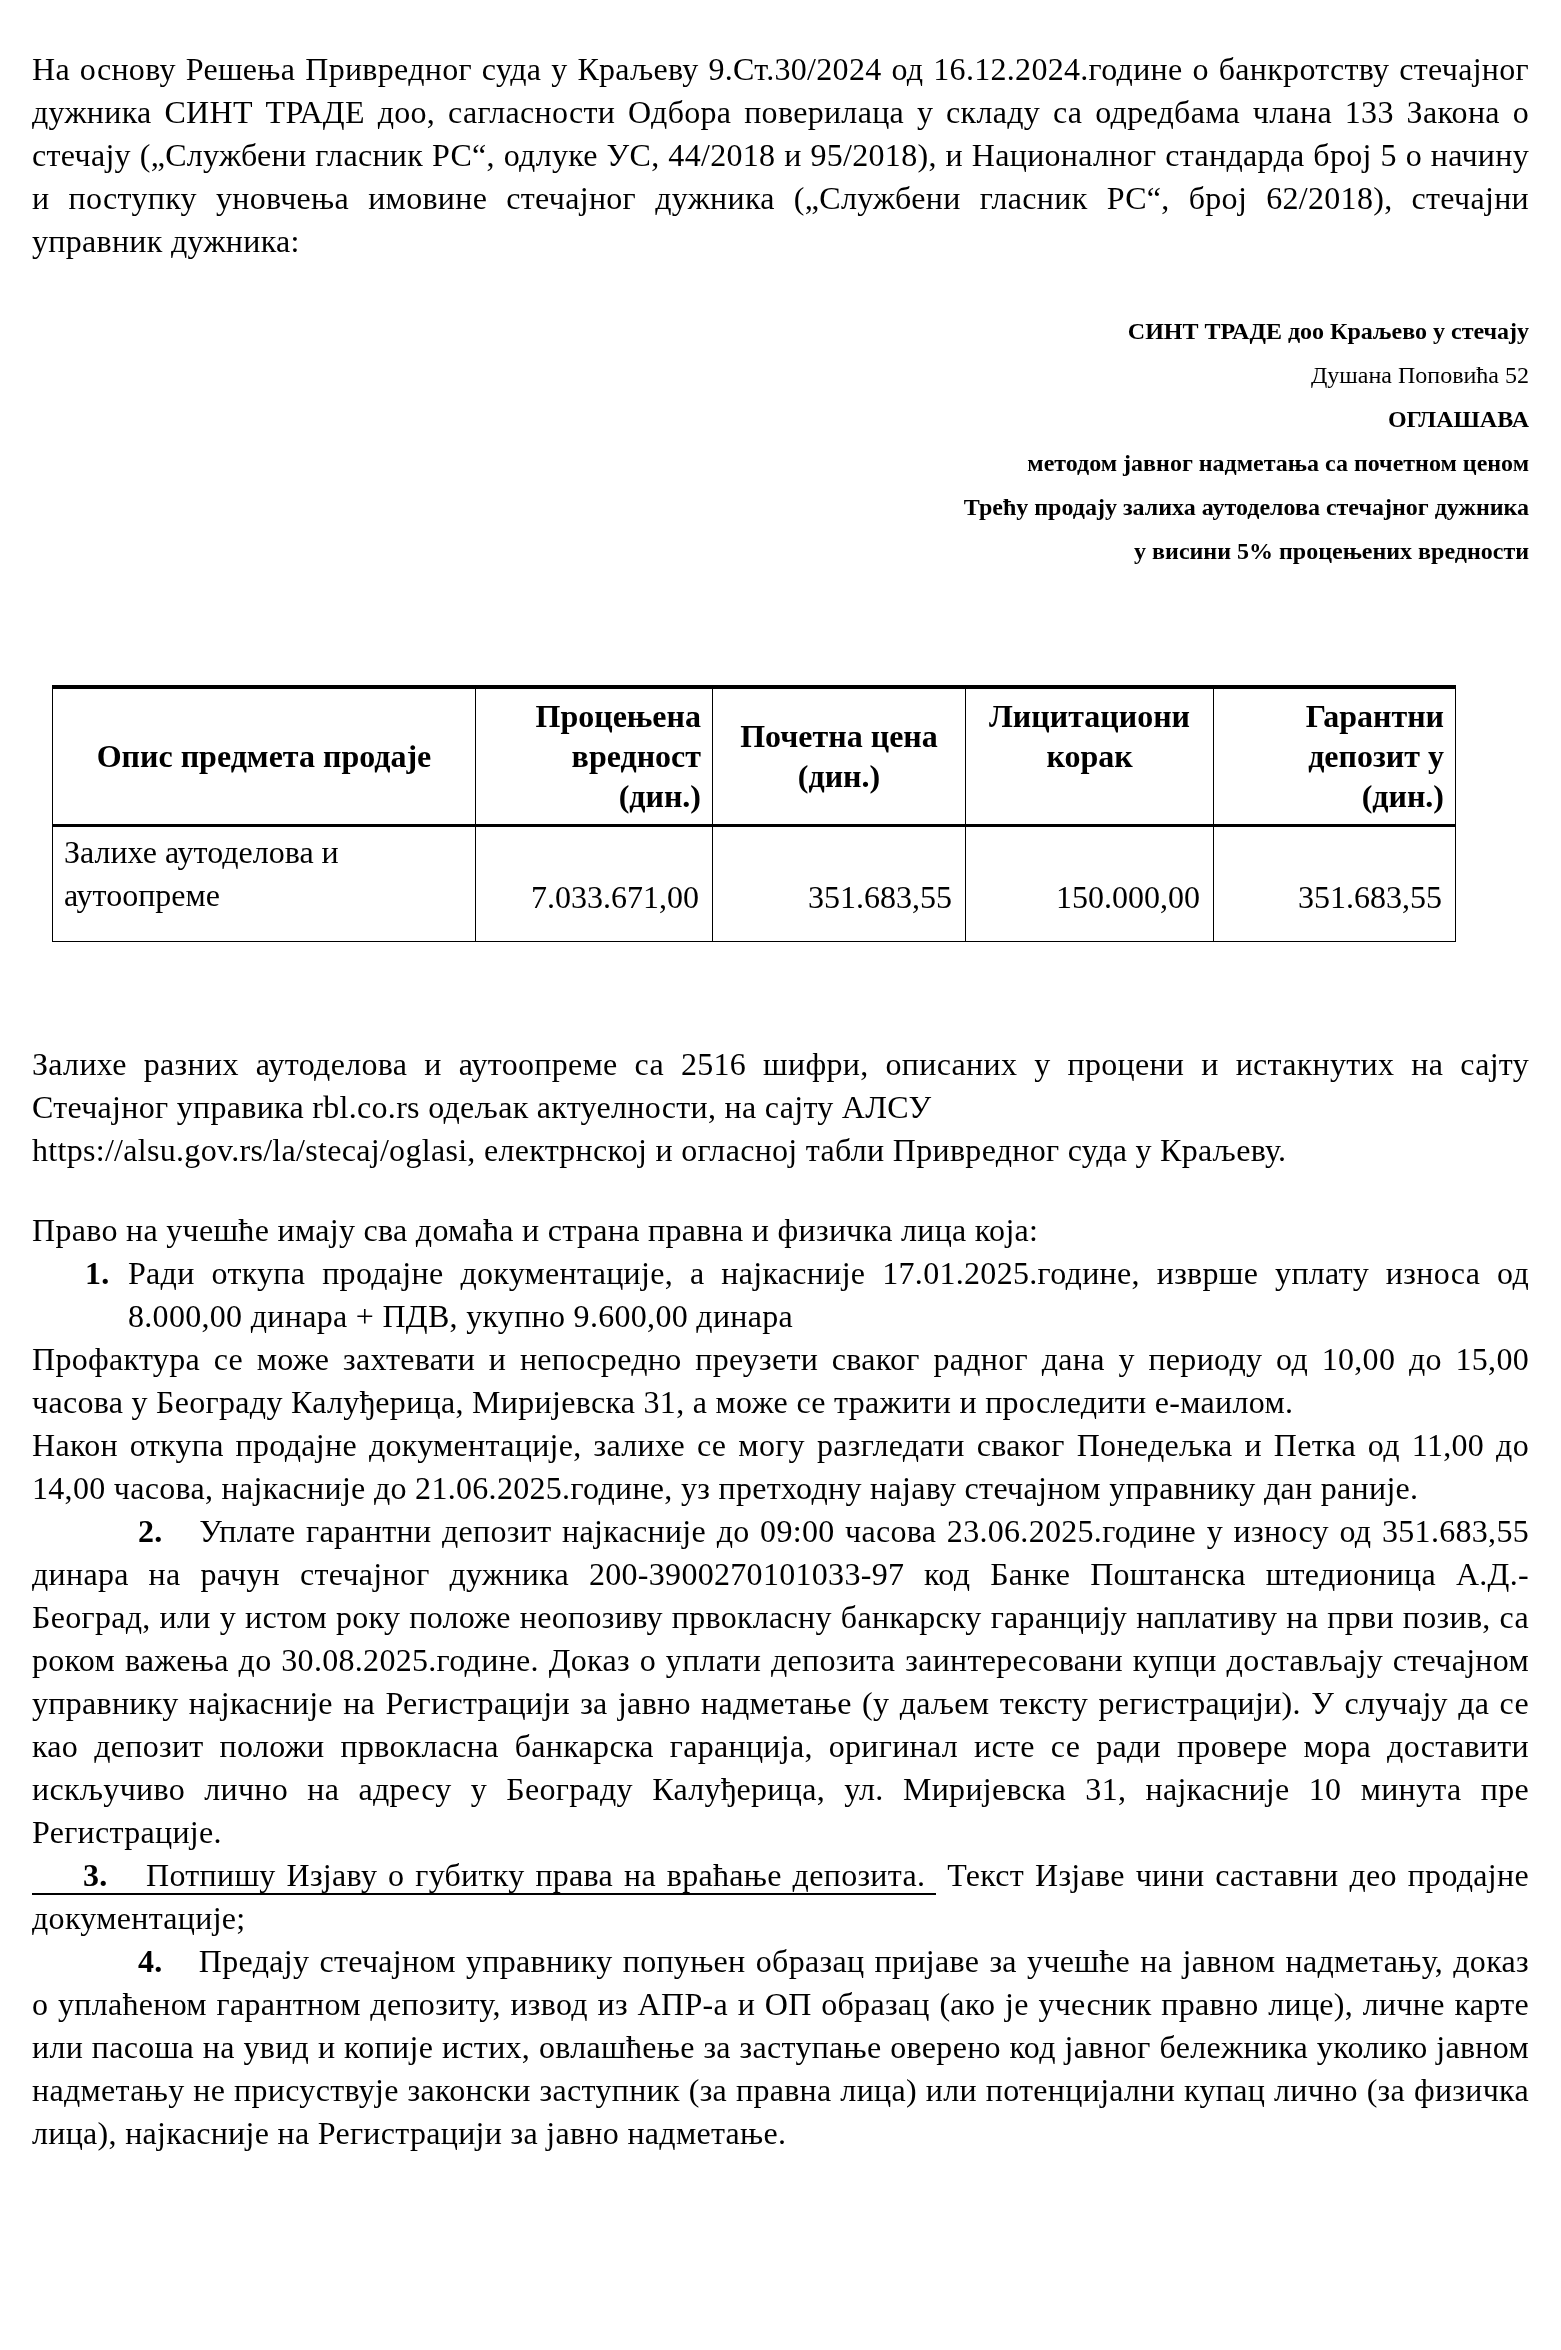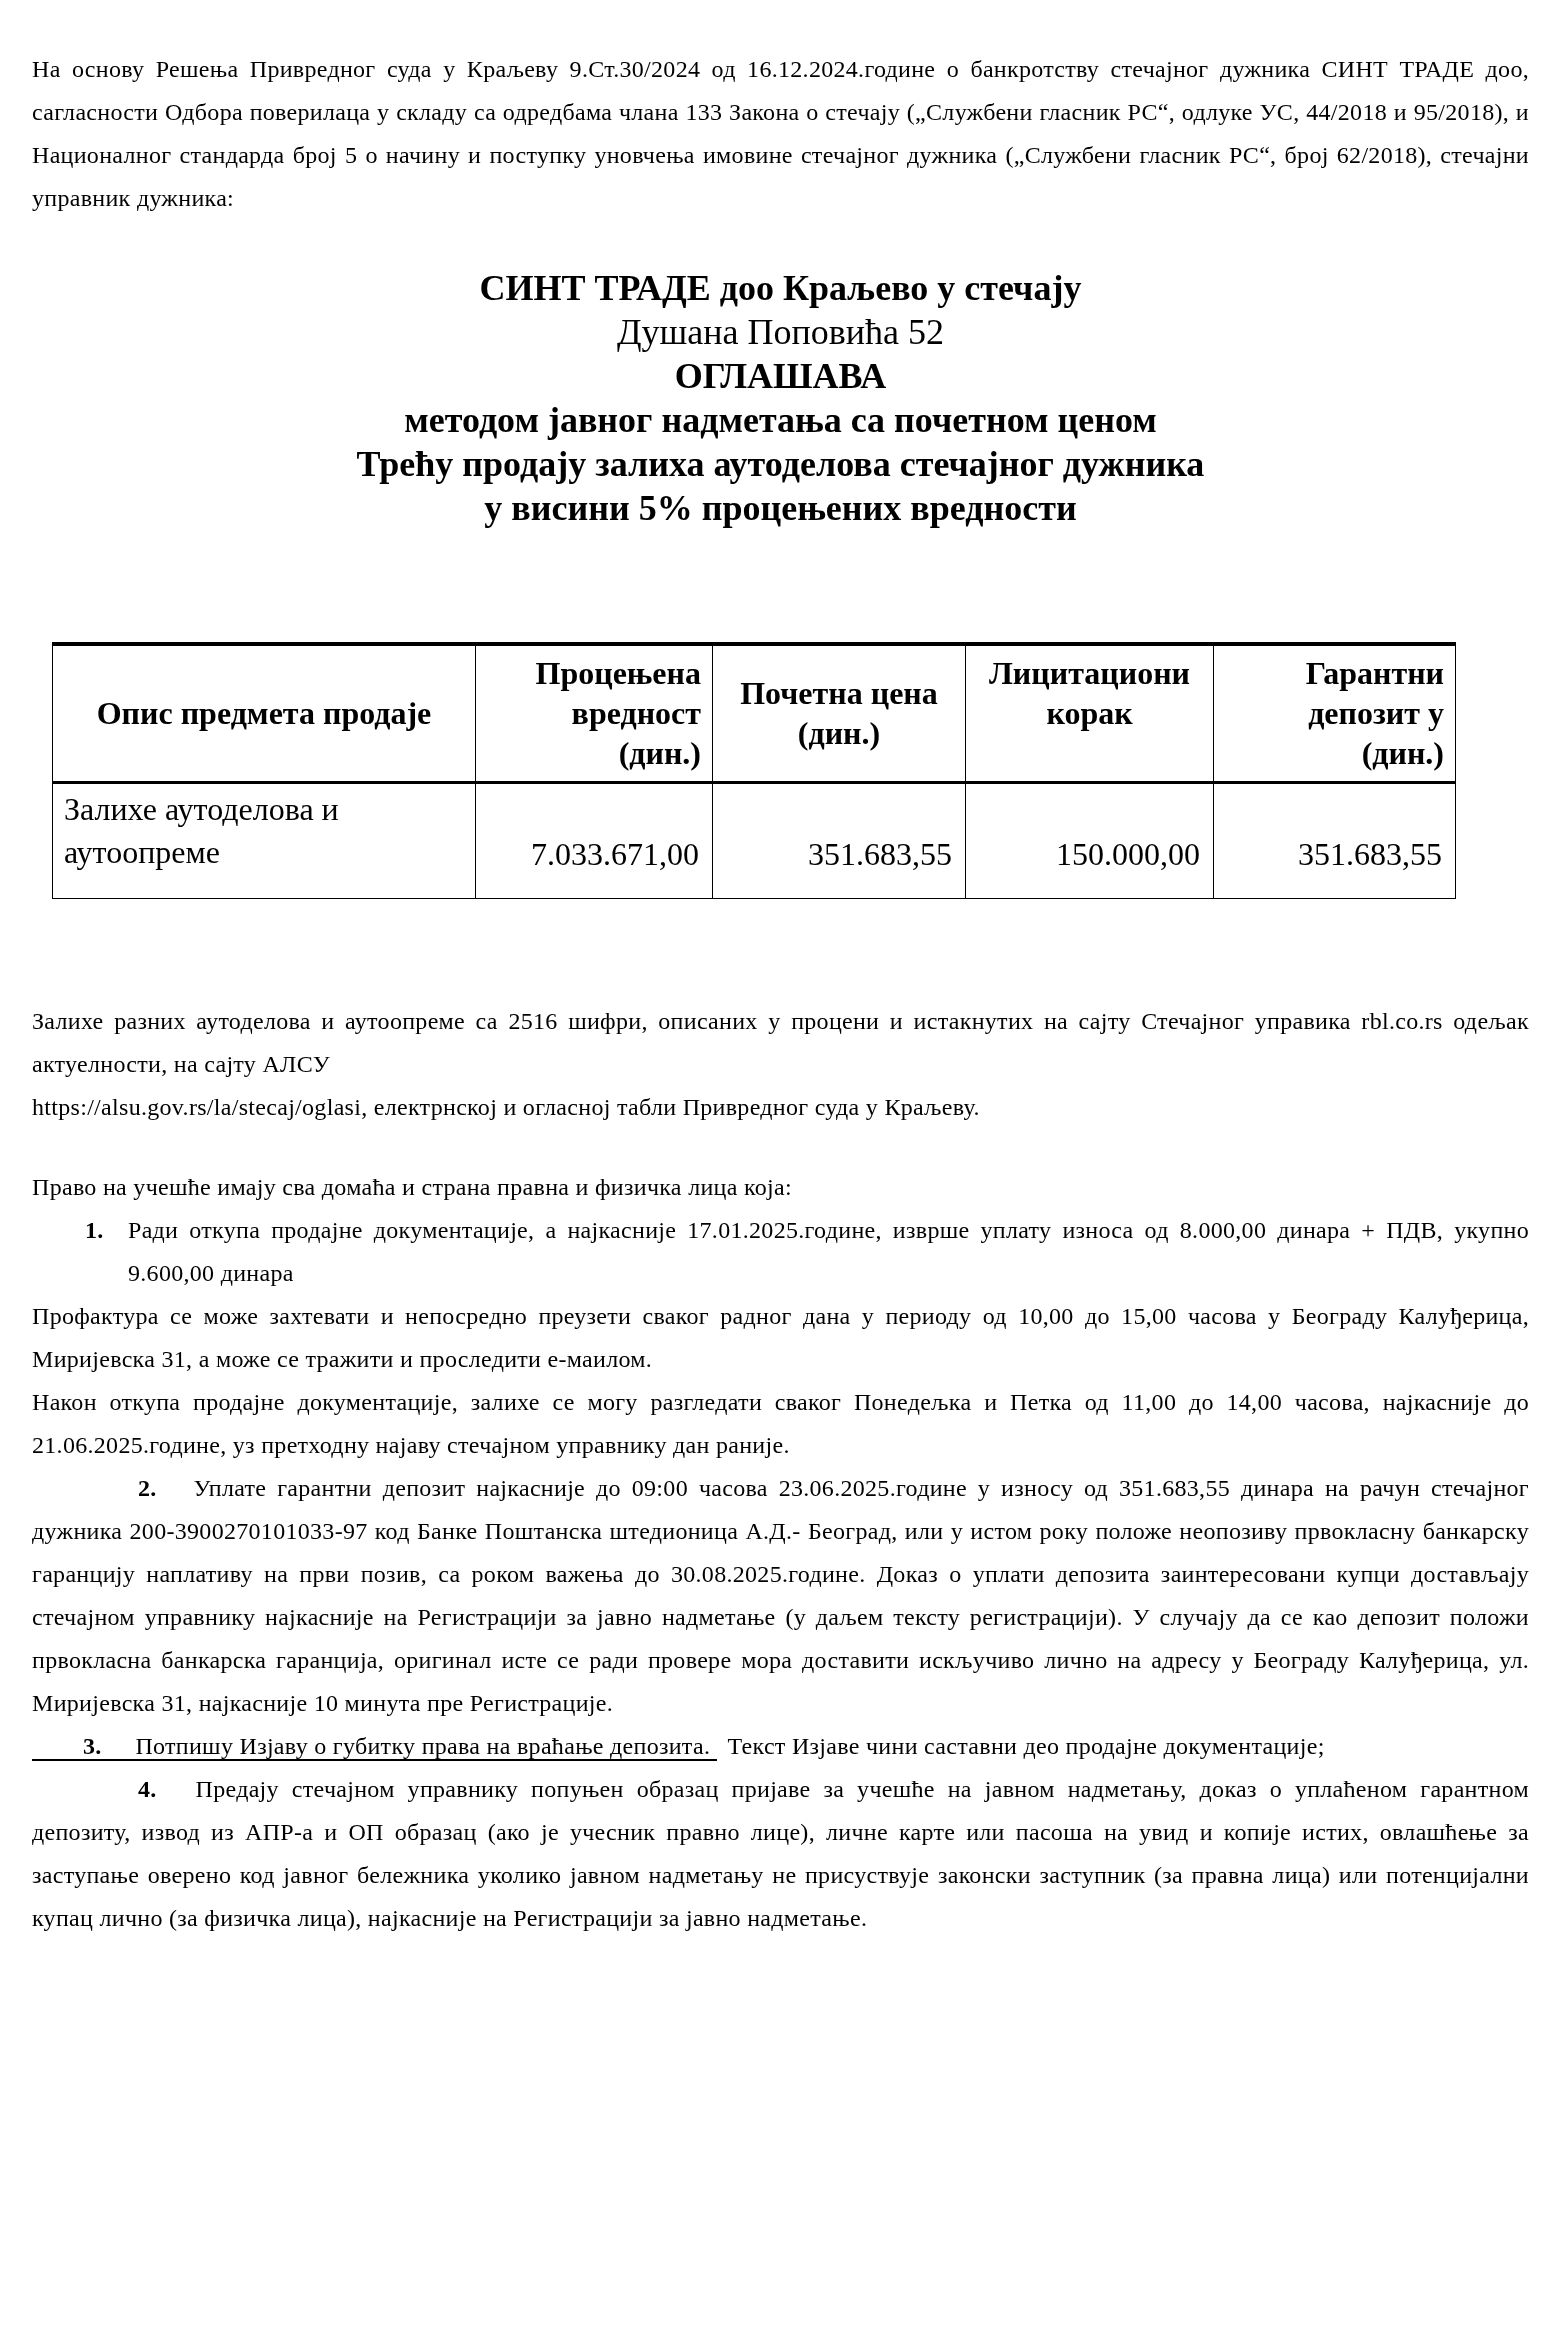--- a/index.html
+++ b/index.html
@@ -15,35 +15,35 @@
     color: #000000;
   }
   .page {
     box-sizing: border-box;
     width: 1561px;
     height: 2351px;
     padding: 48px 32px 0 32px;
   }
   p {
     margin: 0;
-    font-size: 24px;
+    font-size: 32px;
     line-height: 43px;
     text-align: justify;
     letter-spacing: 0.3px;
   }
   .intro { margin-bottom: 46px; }
 
   .heading-block {
     text-align: center;
     margin-bottom: 112px;
   }
   .heading-block div {
-    font-size: 36px;
+    font-size: 24px;
     line-height: 44px;
-    text-align: center;
+    text-align: right;
   }
   .bold { font-weight: bold; }
 
   table.sale-table {
     border-collapse: collapse;
     table-layout: fixed;
     width: 1403px;
     margin-left: 20px;
     margin-bottom: 101px;
   }

